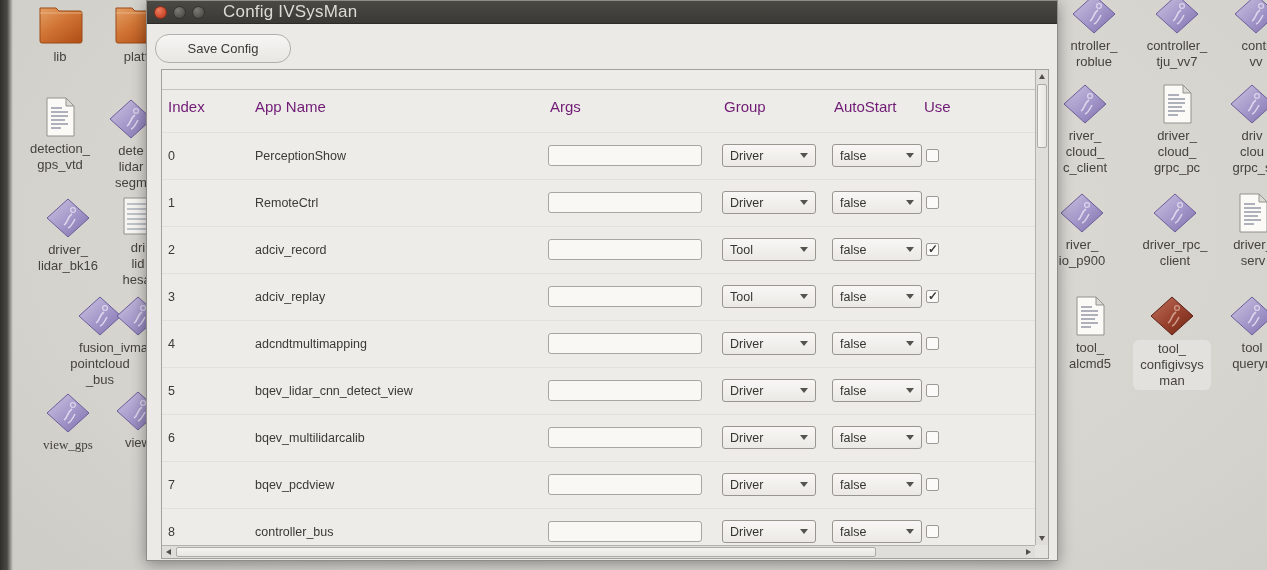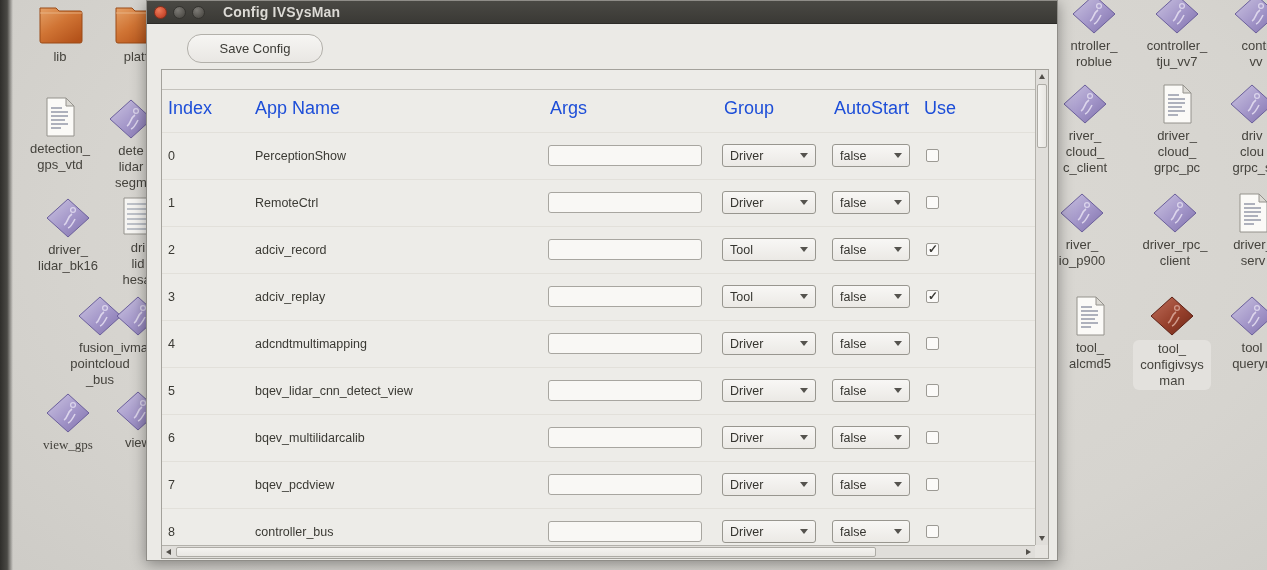--- a/index.html
+++ b/index.html
@@ -19,42 +19,42 @@
   .lbl-line{font-size:13px;line-height:16px;color:#45433d;text-align:center;white-space:nowrap;}
   .dicon.selected .labels{background:#e3e1dd;border-radius:6px;padding:1px 7px;}
   
   .window{position:absolute;left:146px;top:0;width:912px;height:561px;z-index:10;
     background:#ebeae6;box-shadow:0 3px 14px rgba(0,0,0,.38);border:1px solid #8f8d88;box-sizing:border-box;}
   .titlebar{position:absolute;left:0;top:0;right:0;height:22px;
     background:linear-gradient(#4a4944,#3a3935);border-bottom:1px solid #2c2b28;display:flex;align-items:center;}
   .tb-btn{width:13px;height:13px;border-radius:50%;margin-left:6px;box-sizing:border-box;}
   .tb-close{background:radial-gradient(circle at 35% 30%,#ee7c5a,#cf4f33 60%,#a33a22);border:1px solid #8e2f1b;margin-left:7px;}
   .tb-plain{background:radial-gradient(circle at 35% 30%,#7c7a75,#56544f 65%,#3f3e3a);border:1px solid #34332f;}
-  .tb-title{color:#dcdad5;font-size:14px;font-weight:bold;margin-left:18px;letter-spacing:.2px;}
+  .tb-title{color:#dcdad5;font-size:17px;font-weight:normal;margin-left:18px;letter-spacing:.2px;}
   .savebtn{position:absolute;left:8px;top:33px;width:134px;height:27px;
     background:linear-gradient(#f6f5f3,#e9e7e3);border:1px solid #b2b0aa;border-radius:14px;
-    font-size:13px;color:#3b3a35;display:flex;align-items:center;justify-content:center;cursor:default;margin-left:32px;}
+    font-size:13px;color:#3b3a35;display:flex;align-items:center;justify-content:center;cursor:default;}
   
   .scrollarea{position:absolute;left:14px;top:68px;width:888px;height:490px;
     border:1px solid #a3a19b;background:#edece8;box-sizing:border-box;}
   .content{position:absolute;left:0;top:0;right:13px;bottom:13px;overflow:hidden;}
   .table-top-line{position:absolute;left:0;right:0;top:19px;border-top:1px solid #c4c2bc;}
-  .hcell{position:absolute;top:28px;font-size:18px;color:#1d4ed8;}
+  .hcell{position:absolute;top:28px;font-size:15px;color:#701a75;}
   .h0{left:6px;} .h1{left:93px;} .h2{left:388px;} .h3{left:562px;} .h4{left:672px;text-align:right;} .h5{left:762px;}
   .trow{position:absolute;left:0;width:100%;height:47px;border-top:1px solid #e2e0da;}
   .cell{position:absolute;font-size:12.5px;color:#3b3a34;top:16px;}
   .idx{left:6px;width:60px;}
   .name{left:93px;width:285px;}
   .args{position:absolute;left:386px;top:12px;width:154px;height:21px;box-sizing:border-box;
     background:#f9f8f5;border:1px solid #a8a6a0;border-radius:3px;}
   .select{position:absolute;top:11px;height:23px;box-sizing:border-box;border:1px solid #98968f;border-radius:3px;
     background:linear-gradient(#f8f7f5,#ebe9e5);display:flex;align-items:center;justify-content:space-between;
     padding:0 7px;font-size:12.5px;color:#363530;cursor:default;}
   .sel-group{left:560px;width:94px;}
-  .sel-auto{left:670px;width:78px;}
+  .sel-auto{left:670px;width:90px;}
   .arrow{width:0;height:0;border-left:4px solid transparent;border-right:4px solid transparent;border-top:5px solid #55534e;}
   .checkbox{position:absolute;left:764px;top:16px;width:13px;height:13px;box-sizing:border-box;
     background:#fbfaf8;border:1px solid #9c9a94;border-radius:2px;}
   .checkbox.checked::after{content:"\2713";position:absolute;left:1px;top:-2px;font-size:12px;color:#3a3934;font-weight:bold;}
   
   .vsb{position:absolute;top:0;right:0;bottom:13px;width:13px;background:#e0deda;border-left:1px solid #b3b1ab;box-sizing:border-box;}
   .vsb .sb-up{position:absolute;top:0;left:0;right:0;height:13px;display:flex;align-items:center;justify-content:center;}
   .vsb .sb-down{position:absolute;bottom:0;left:0;right:0;height:13px;display:flex;align-items:center;justify-content:center;}
   .tri-up{width:0;height:0;border-left:3.5px solid transparent;border-right:3.5px solid transparent;border-bottom:5px solid #524f4a;}
   .tri-down{width:0;height:0;border-left:3.5px solid transparent;border-right:3.5px solid transparent;border-top:5px solid #524f4a;}

